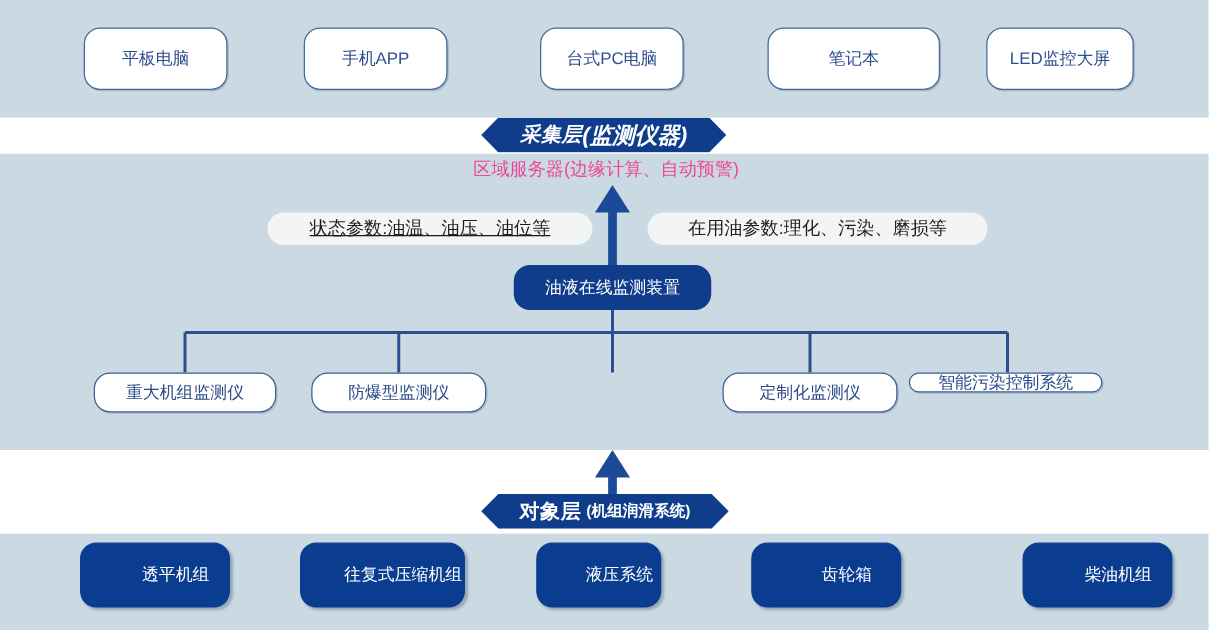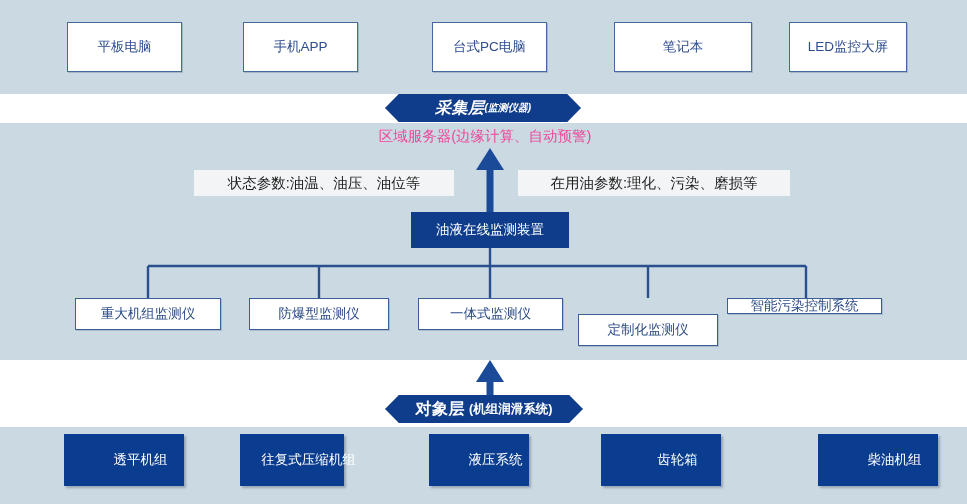--- a/index.html
+++ b/index.html
@@ -19,20 +19,21 @@
   #band-bottom{top:427px;height:77px;}
 
   
   .node{
     position:absolute;
     box-sizing:border-box;
     display:flex;align-items:center;justify-content:center;
     text-align:right;
     line-height:1.15;
     white-space:nowrap;
+    border-radius:13px;
   }
 
   
   .dev-box{
     background:#ffffff;
     border:1px solid #44699c;
     color:#2e4d8e;
     font-size:13.5px;
     box-shadow:1px 1px 0 rgba(120,140,165,.45);
   }
@@ -82,21 +83,21 @@
     position:absolute;
     box-sizing:border-box;
     background:#0f3d8c;
     color:#ffffff;
     display:flex;align-items:center;justify-content:center;
     white-space:nowrap;
     clip-path:polygon(0% 50%, 7% 0%, 93% 0%, 100% 50%, 93% 100%, 7% 100%);
     box-shadow:0 1px 2px rgba(60,80,110,.4);
   }
   .banner .big{font-size:16px;font-weight:bold;letter-spacing:.5px;}
-  .banner .small{font-size:10px;font-weight:bold;}
+  .banner .small{font-size:18px;font-weight:bold;}
   .banner .small-sp{font-size:12.5px;font-weight:bold;padding-left:4px;}
   svg.conn{position:absolute;left:0;top:0;width:967px;height:504px;pointer-events:none;}
 </style>
 </head>
 <body>
 
 <div id="diagram">
 
   <div class="band" id="band-top"></div>
   <div class="band" id="band-mid"></div>
@@ -139,56 +140,53 @@
 
   <div class="banner" style="left:385px;top:94px;width:196px;height:28px;font-style:italic;">
     <span class="big">采集层</span>
       <span class="small">(监测仪器)</span>
   </div>
 
   <div class="node plain-label" style="left:340px;top:125px;width:290px;height:22px;">
     <span>区域服务器(边缘计算、自动预警)</span>
   </div>
 
-  <div class="node param-chip" style="left:194px;top:170px;width:260px;height:26px;">
+  <div class="node param-chip" style="left:214px;top:170px;width:260px;height:26px;text-decoration:underline;">
     <span>状态参数:油温、油压、油位等</span>
   </div>
   <div class="node param-chip" style="left:518px;top:170px;width:272px;height:26px;">
     <span>在用油参数:理化、污染、磨损等</span>
   </div>
 
   <div class="node device-main" style="left:411px;top:212px;width:158px;height:36px;">
     <span>油液在线监测装置</span>
   </div>
 
   <div class="node mon-box" style="left:249px;top:298px;width:140px;height:32px;">
     <span>防爆型监测仪</span>
   </div>
   <div class="node mon-box" style="left:75px;top:298px;width:146px;height:32px;">
     <span>重大机组监测仪</span>
   </div>
-  <div class="node mon-box" style="left:418px;top:298px;width:145px;height:32px;">
-    <span>一体式监测仪</span>
-  </div>
-  <div class="node mon-box" style="left:578px;top:298px;width:140px;height:32px;margin-top:16px;">
+  <div class="node mon-box" style="left:578px;top:298px;width:140px;height:32px;">
     <span>定制化监测仪</span>
   </div>
   <div class="node mon-box" style="left:727px;top:298px;width:155px;height:16px;">
     <span>智能污染控制系统</span>
   </div>
 
   <div class="banner" style="left:385px;top:395px;width:198px;height:28px;">
     <span class="big">对象层</span>
       <span class="small-sp">(机组润滑系统)</span>
   </div>
 
   <div class="node dark-box" style="left:64px;top:434px;width:120px;height:52px;">
     <span>透平机组</span>
   </div>
-  <div class="node dark-box" style="left:240px;top:434px;width:104px;height:52px;">
+  <div class="node dark-box" style="left:240px;top:434px;width:132px;height:52px;">
     <span>往复式压缩机组</span>
   </div>
   <div class="node dark-box" style="left:429px;top:434px;width:100px;height:52px;">
     <span>液压系统</span>
   </div>
   <div class="node dark-box" style="left:601px;top:434px;width:120px;height:52px;">
     <span>齿轮箱</span>
   </div>
   <div class="node dark-box" style="left:789px;top:434px;width:120px;height:52px;margin-left:29px;">
     <span>柴油机组</span>

